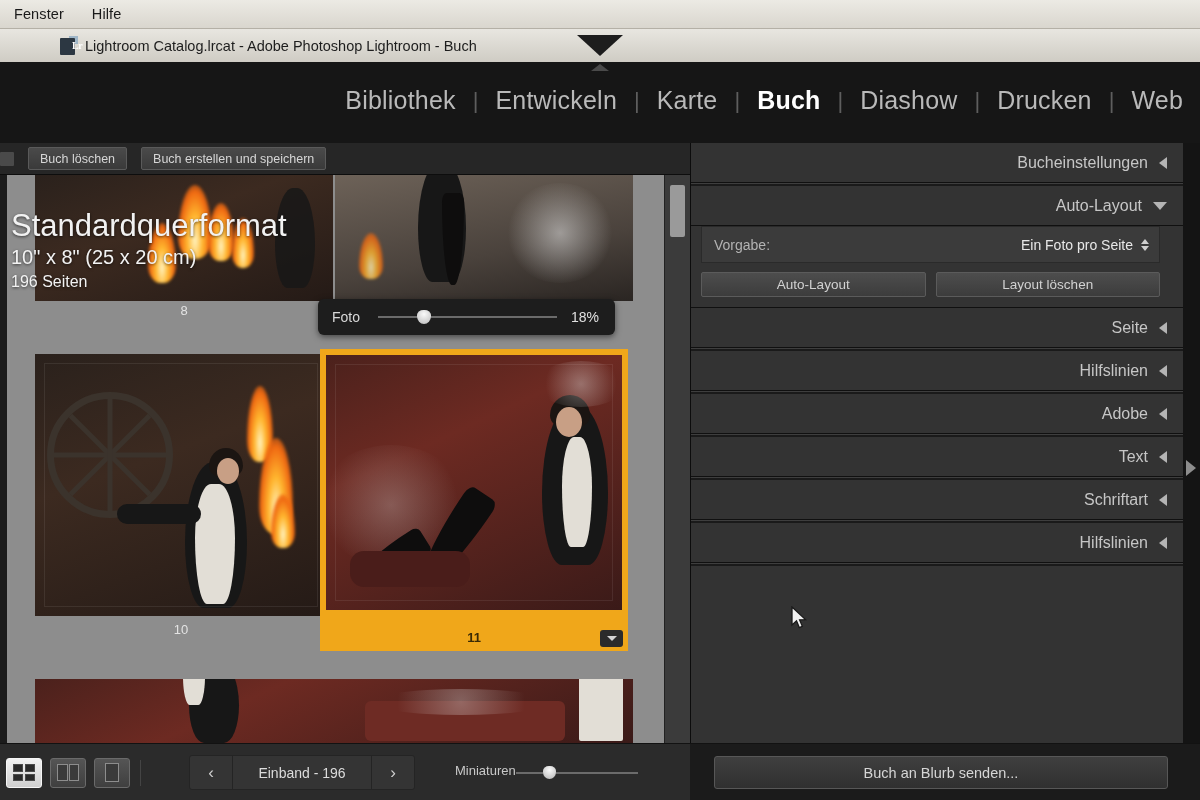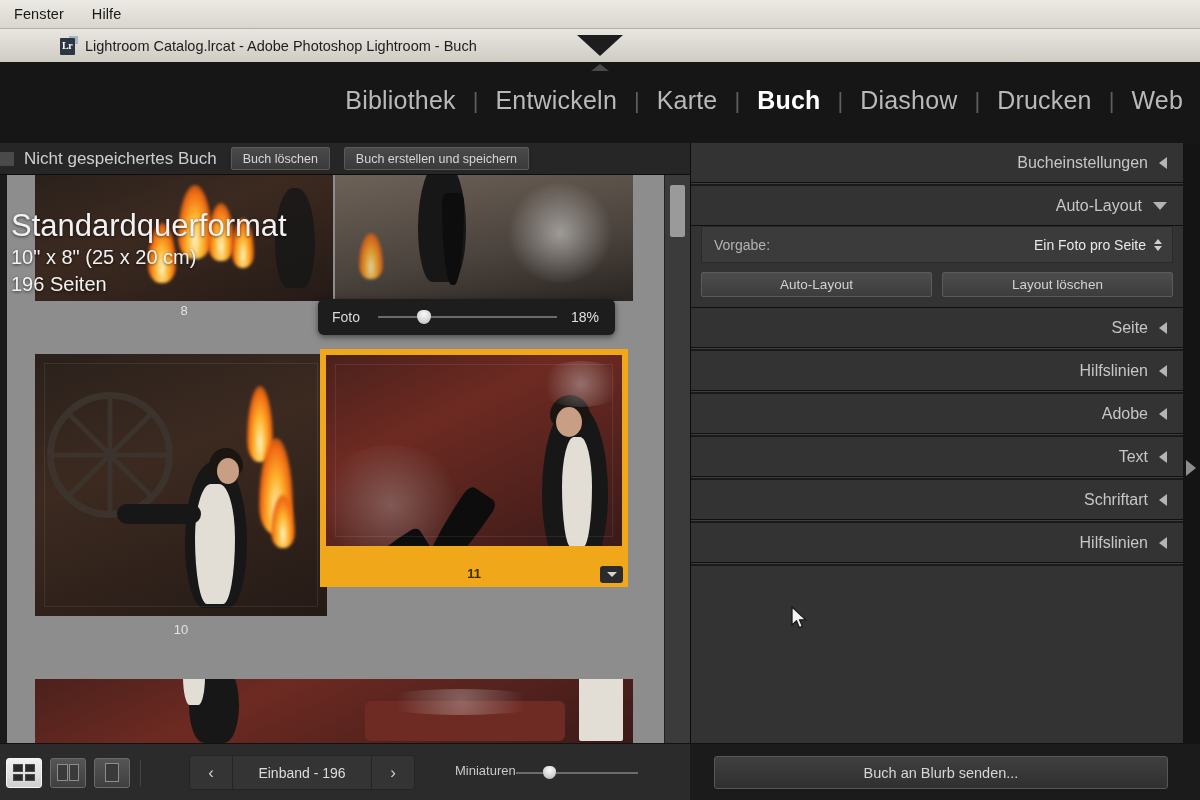--- a/index.html
+++ b/index.html
@@ -16,21 +16,21 @@
   
   .titlebar{position:absolute;left:0;top:29px;width:1200px;height:33px;
             background:linear-gradient(#e8e6e0,#cfccc4);
             border-bottom:1px solid #9c988f;display:flex;align-items:center;
             justify-content:flex-start;}
   .titlebar .tinner{display:flex;align-items:center;gap:7px;margin-left:60px;}
   .lr-ico{width:18px;height:19px;position:relative;}
   .lr-ico .sheet{position:absolute;left:0;top:2px;width:15px;height:17px;background:#2c3742;
                  border-radius:1px;}
   .lr-ico .fold{position:absolute;left:9px;top:0px;width:9px;height:8px;background:#9fb6c8;}
-  .lr-ico .lr{position:absolute;left:2px;top:4px;font-size:10px;font-weight:bold;color:#fff;
+  .lr-ico .lr{position:absolute;left:12px;top:4px;font-size:10px;font-weight:bold;color:#fff;
               font-family:"Liberation Serif",serif;letter-spacing:-.5px;}
   .titletext{font-size:14.5px;color:#1d1d1d;}
 
   
   .toppanel{position:absolute;left:0;top:62px;width:1200px;height:81px;background:#161616;}
   .tp-arrow{position:absolute;left:50%;top:2px;transform:translateX(-50%);
             width:0;height:0;border-left:9px solid transparent;border-right:9px solid transparent;
             border-bottom:7px solid #4a4a4a;}
   .modules{position:absolute;right:0;top:24px;display:flex;align-items:center;
            gap:0px;padding-right:0px;}
@@ -99,21 +99,21 @@
   .cell.selected .pgnum{color:#3a2a05;font-weight:bold;bottom:6px;}
   .cell-menu{position:absolute;right:5px;bottom:4px;width:23px;height:17px;background:#2b2b2b;
              border-radius:3px;display:flex;align-items:center;justify-content:center;}
   .cell-menu i{width:0;height:0;border-left:5px solid transparent;border-right:5px solid transparent;
                border-top:5px solid #d4d4d4;display:block;}
 
   
   .bookinfo{position:absolute;left:11px;top:209px;z-index:6;}
   .bi-1{font-size:31px;color:#f2f2f2;line-height:1.08;text-shadow:0 1px 3px rgba(0,0,0,.6);}
   .bi-2{font-size:20px;color:#f2f2f2;line-height:1.35;margin-top:2px;text-shadow:0 1px 3px rgba(0,0,0,.6);}
-  .bi-3{font-size:20px;color:#f2f2f2;line-height:1.35;text-shadow:0 1px 3px rgba(0,0,0,.6);}
+  .bi-3{font-size:16px;color:#f2f2f2;line-height:1.35;text-shadow:0 1px 3px rgba(0,0,0,.6);}
 
   
   .zoompop{position:absolute;left:318px;top:299px;width:297px;height:36px;background:#1d1d1d;
            border-radius:6px;z-index:12;display:flex;align-items:center;box-shadow:0 2px 6px rgba(0,0,0,.5);}
   .zoompop .lbl{font-size:14px;color:#d8d8d8;margin-left:14px;}
   .zp-track{position:relative;flex:1;height:2px;background:#6b6b6b;margin:0 14px 0 18px;}
   .zp-knob{position:absolute;left:22%;top:-6px;width:14px;height:14px;
            background:radial-gradient(circle at 50% 30%,#fafafa,#b9b9b9);
            border-radius:50% 50% 55% 55%/40% 40% 60% 60%;}
   .zp-val{font-size:14px;color:#e0e0e0;margin-right:16px;}
@@ -125,21 +125,21 @@
   .rightpanel{position:absolute;left:690px;top:143px;width:492px;height:600px;background:#1f1f1f;
               border-left:1px solid #0c0c0c;}
   .sect{position:relative;height:39px;display:flex;align-items:center;justify-content:flex-end;
         padding-right:16px;border-bottom:1px solid #101010;background:#333333;}
   .sect .nm{font-size:16px;color:#c6c6c6;}
   .sect .tri-l{width:0;height:0;border-top:6px solid transparent;border-bottom:6px solid transparent;
                border-right:8px solid #b4b4b4;margin-left:11px;}
   .sect .tri-d{width:0;height:0;border-left:7px solid transparent;border-right:7px solid transparent;
                border-top:8px solid #b4b4b4;margin-left:11px;}
   .divline{height:2px;background:#1a1a1a;border-top:1px solid #3e3e3e;}
-  .body-auto{background:#333333;padding:0 10px 10px 10px;border-bottom:1px solid #101010;}
+  .body-auto{background:#333333;padding:0 23px 10px 10px;border-bottom:1px solid #101010;}
   .preset-row{height:35px;background:#3b3b3b;border:1px solid #2a2a2a;display:flex;align-items:center;
               justify-content:space-between;padding:0 10px 0 12px;}
   .preset-row .k{font-size:14px;color:#b3b3b3;}
   .preset-row .v{font-size:14px;color:#e8e8e8;display:flex;align-items:center;gap:8px;}
   .updown{display:flex;flex-direction:column;gap:2px;}
   .updown i{width:0;height:0;border-left:4px solid transparent;border-right:4px solid transparent;display:block;}
   .updown .u{border-bottom:5px solid #cfcfcf;}
   .updown .dn{border-top:5px solid #cfcfcf;}
   .btn-row{display:flex;gap:10px;margin-top:9px;}
   .pbtn{flex:1;height:23px;display:flex;align-items:center;justify-content:center;font-size:13.5px;
@@ -222,21 +222,20 @@
     </div>
   </div>
 
   <div class="leftstrip"></div>
   <div class="rightstrip">
     <div class="tri"></div>
   </div>
 
   <div class="bookbar">
     <div class="bb-toggle"></div>
-    <div class="bb-title">Nicht gespeichertes Buch</div>
     <div class="bb-btn">Buch löschen</div>
     <div class="bb-btn">Buch erstellen und speichern</div>
   </div>
 
   <div class="center">
 
     <div class="cell" style="left:28px;top:0px;width:298px;height:126px;">
       <div class="pg-img">
         <div class="ph f-dark"></div>
         <div class="flame" style="left:48%;top:8%;width:34px;height:74px;"></div>
@@ -272,21 +271,21 @@
         <div class="figure" style="left:150px;top:108px;width:62px;height:146px;"></div>
         <div class="shirt" style="left:160px;top:130px;width:40px;height:120px;"></div>
         <div class="hair" style="left:174px;top:94px;width:34px;height:30px;"></div>
         <div class="head" style="left:182px;top:104px;width:22px;height:26px;"></div>
         <div class="figure" style="left:82px;top:150px;width:84px;height:20px;border-radius:10px;"></div>
         <div class="innerborder"></div>
       </div>
       <div class="pgnum" style="bottom:-21px;">10</div>
     </div>
 
-    <div class="cell selected" style="left: 313px; top: 174px; width: 308px; height: 238px; background: rgb(240, 167, 26);">
+    <div class="cell selected" style="left: 313px; top: 174px; width: 308px; height: 302px; background: rgb(240, 167, 26);">
       <div class="pg-img">
         <div class="ph f-red"></div>
         <div class="smoke" style="left:-10px;top:90px;width:150px;height:120px;opacity:.5;"></div>
         <div class="figure" style="right:14px;top:50px;width:66px;height:160px;"></div>
         <div class="shirt" style="right:30px;top:82px;width:30px;height:110px;"></div>
         <div class="hair" style="right:32px;top:40px;width:40px;height:34px;"></div>
         <div class="head" style="right:40px;top:52px;width:26px;height:30px;"></div>
         <div class="boot" style="left:112px;top:130px;width:34px;height:104px;transform:rotate(34deg);"></div>
         <div class="boot" style="left:52px;top:166px;width:30px;height:76px;transform:rotate(58deg);"></div>
         <div class="figure" style="left:24px;top:196px;width:120px;height:36px;border-radius:14px;background:#4a1d1a;"></div>

